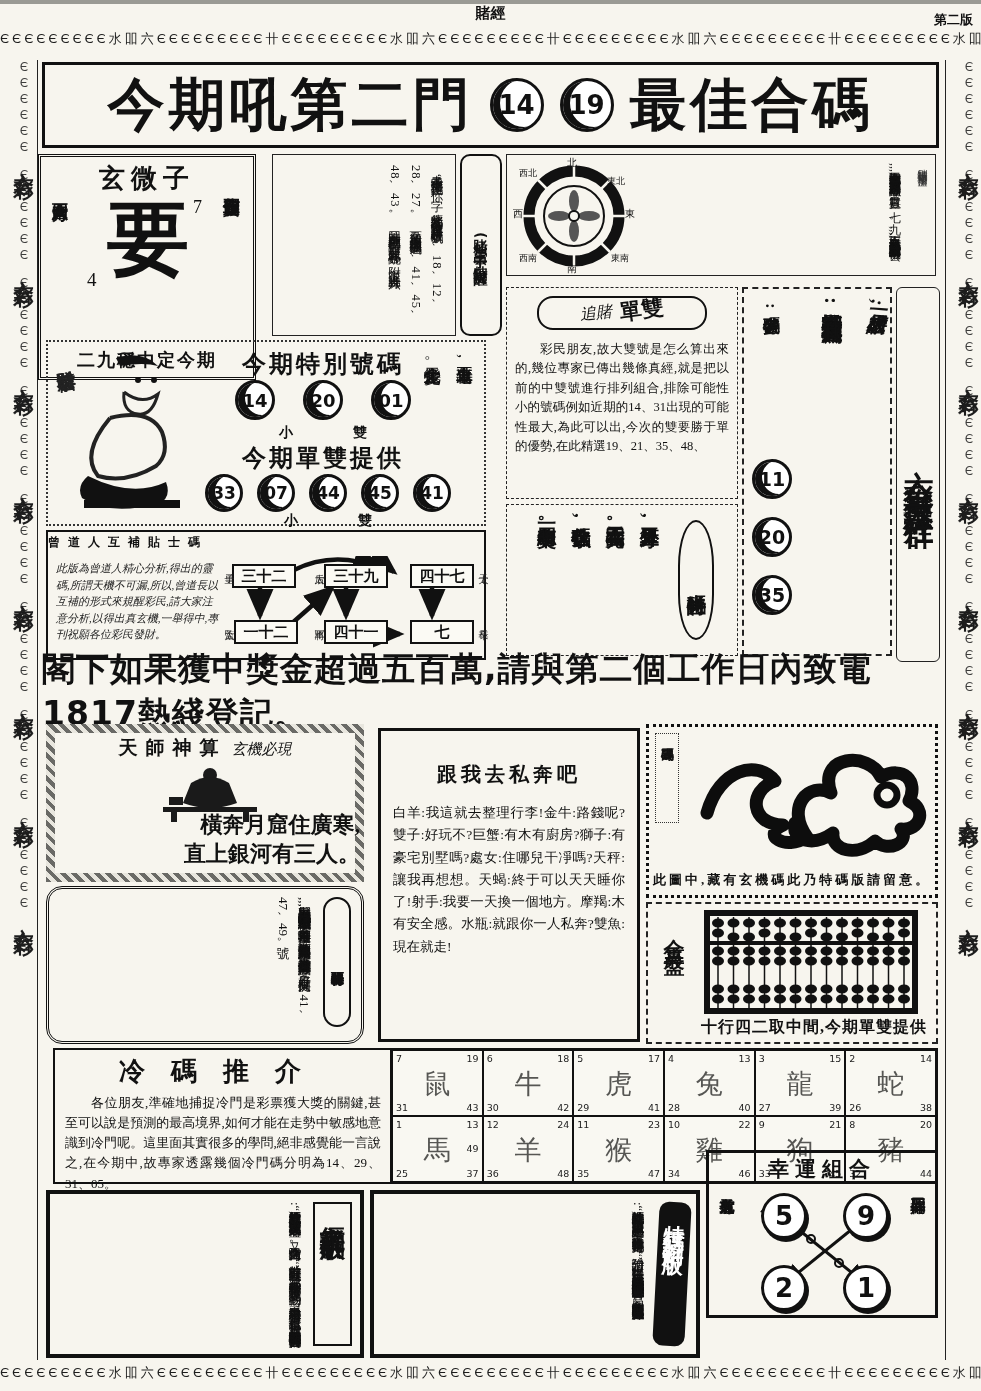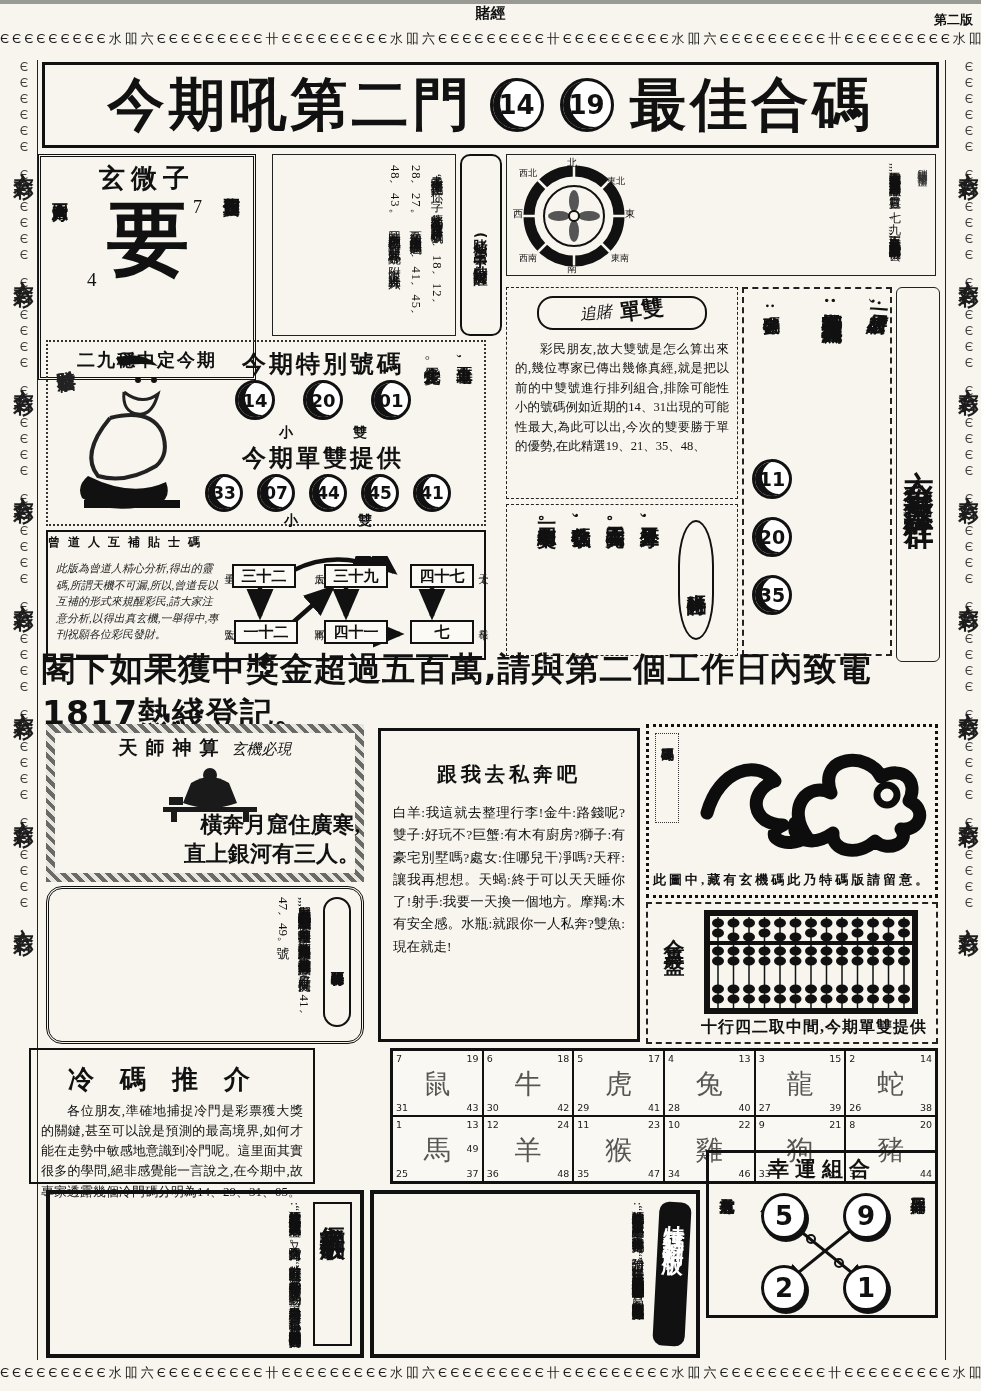--- a/index.html
+++ b/index.html
@@ -364,21 +364,21 @@
         <ellipse cx="200" cy="13" rx="6" ry="4.5" fill="#111"></ellipse>
         <ellipse cx="200" cy="23" rx="6" ry="4.5" fill="#111"></ellipse>
         <ellipse cx="200" cy="41" rx="6" ry="4.5" fill="#111"></ellipse>
         <ellipse cx="200" cy="51" rx="6" ry="4.5" fill="#111"></ellipse>
         <ellipse cx="200" cy="79" rx="6" ry="4.5" fill="#111"></ellipse>
         <ellipse cx="200" cy="89" rx="6" ry="4.5" fill="#111"></ellipse>
       </svg>
     <div class="abs b serif" style="left:40px;bottom:4px;width:252px;text-align:center;font-size:16px;letter-spacing:1px">十行四二取中間,今期單雙提供</div>
   </div>
 
-  <div class="box" style="left:29px;top:1044px;width:286px;height:136px;border:2px solid #111;padding:12px 10px">
+  <div class="box" style="left:53px;top:1044px;width:340px;height:136px;border:2px solid #111;padding:4px 10px">
     <div class="b serif" style="text-align:center;font-size:26px;letter-spacing:26px">冷碼推介</div>
     <div class="serif" style="font-size:13px;line-height:1.55;text-align:justify;text-indent:2em;margin-top:4px">各位朋友,準確地捕捉冷門是彩票獲大獎的關鍵,甚至可以說是預測的最高境界,如何才能在走勢中敏感地意識到冷門呢。這里面其實很多的學問,絕非感覺能一言說之,在今期中,故專家透露幾個冷門碼分明為14、29、31、05。</div>
   </div>
 
   <div class="box" style="left:390px;top:1044px;width:548px;height:136px;border:2px solid #111;
        display:grid;grid-template-columns:repeat(6,1fr);grid-template-rows:repeat(2,1fr)">
       <div class="zcell">
         <span class="znum tl">7</span>
         <span class="znum tr">19</span>
         <span class="znum bl">31</span>

